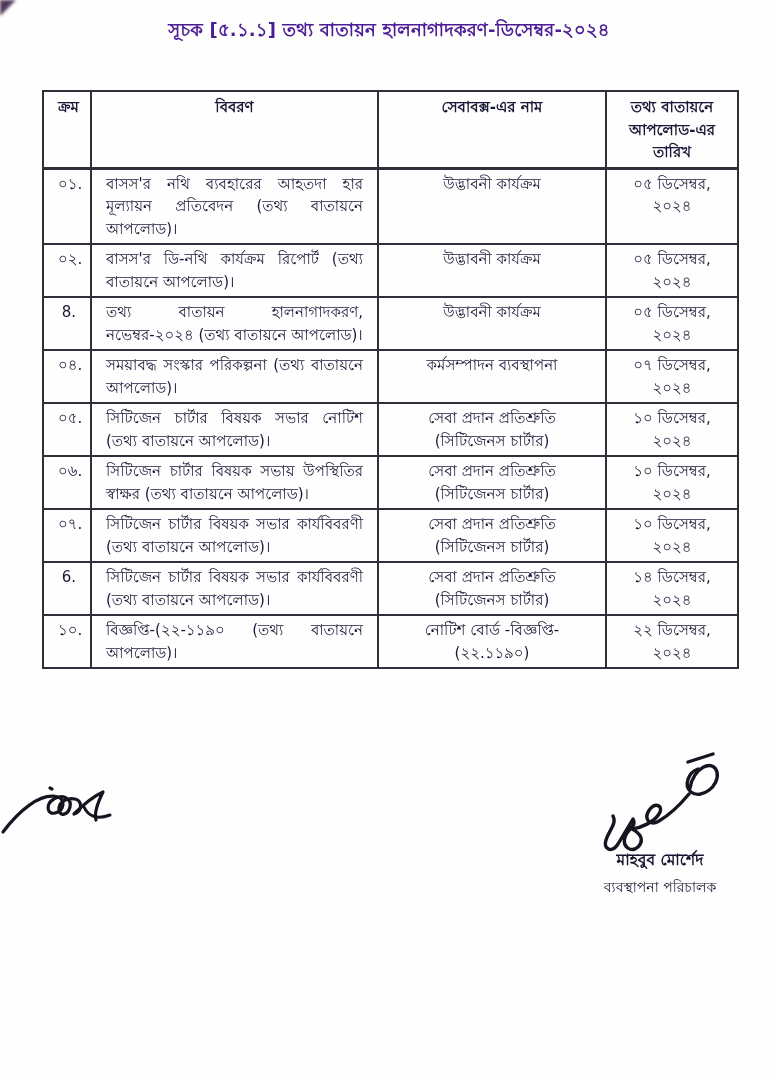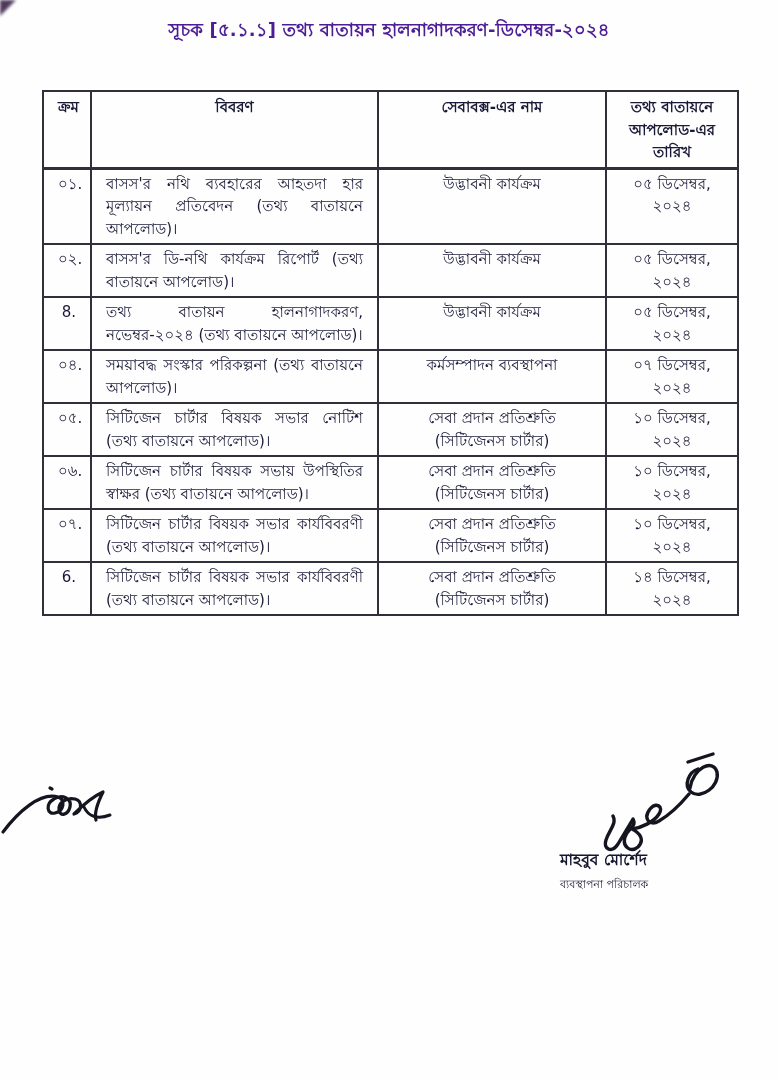--- a/index.html
+++ b/index.html
@@ -54,24 +54,24 @@
   td.c-desc{text-align:justify;text-align-last:left;}
   td.c-service{text-align:center;border-radius:31px;}
   td.c-date{text-align:center;padding-top:6px;font-size:14.5px;border-radius:18px;}
 
   .sig{position:absolute;}
   .sig svg{display:block;}
   .sig path{fill:none;stroke:#15151f;stroke-linecap:round;stroke-linejoin:round;}
 
   .signatory{
     position:absolute;left:560px;top:848px;width:200px;
-    color:#15152f;
+    text-align:center;color:#15152f;
   }
   .signatory .name{font-weight:bold;font-size:15.5px;margin-bottom:3px;}
-  .signatory .role{font-size:11px;line-height:1.5;}
+  .signatory .role{font-size:14px;line-height:1.5;}
 </style>
 </head>
 <body>
 
 <div class="page">
 
   <div class="corner-artifact"></div>
 
   <div class="doc-title">সূচক [৫.১.১]  তথ্য বাতায়ন হালনাগাদকরণ-ডিসেম্বর-২০২৪</div>
 
@@ -130,20 +130,26 @@
       <td class="c-desc">সিটিজেন চার্টার বিষয়ক সভার কার্যবিবরণী (তথ্য বাতায়নে আপলোড)।</td>
       <td class="c-service">সেবা প্রদান প্রতিশ্রুতি (সিটিজেনস চার্টার)</td>
       <td class="c-date">১০ ডিসেম্বর, ২০২৪</td>
     </tr>
     <tr style="height:48px">
       <td class="c-serial">6.</td>
       <td class="c-desc">সিটিজেন চার্টার বিষয়ক সভার কার্যবিবরণী (তথ্য বাতায়নে আপলোড)।</td>
       <td class="c-service">সেবা প্রদান প্রতিশ্রুতি (সিটিজেনস চার্টার)</td>
       <td class="c-date">১৪ ডিসেম্বর, ২০২৪</td>
     </tr>
+    <tr style="height:48px">
+      <td class="c-serial">১০.</td>
+      <td class="c-desc">বিজ্ঞপ্তি-(২২-১১৯০ (তথ্য বাতায়নে আপলোড)।</td>
+      <td class="c-service">নোটিশ বোর্ড -বিজ্ঞপ্তি-(২২.১১৯০)</td>
+      <td class="c-date">২২ ডিসেম্বর, ২০২৪</td>
+    </tr>
   </tbody>
     </table>
 
   <div class="sig" style="left:0px;top:772px;">
     <svg width="120" height="72" viewBox="0 0 120 72">
       <path d="M3,60 C18,40 40,20 58,25 C66,28 64,39 55,41 C47,43 45,32 54,27 C62,22 72,26 70,35 C68,43 60,45 59,38 C58,31 66,25 75,27 C83,29 82,40 74,42 C82,34 94,24 103,20 C98,30 94,41 96,48" stroke-width="3.2"></path>
       <path d="M50,16 l2,1" stroke-width="3.2"></path>
       <path d="M84,35 C88,44 97,48 110,43" stroke-width="3"></path>
     </svg>
   </div>

